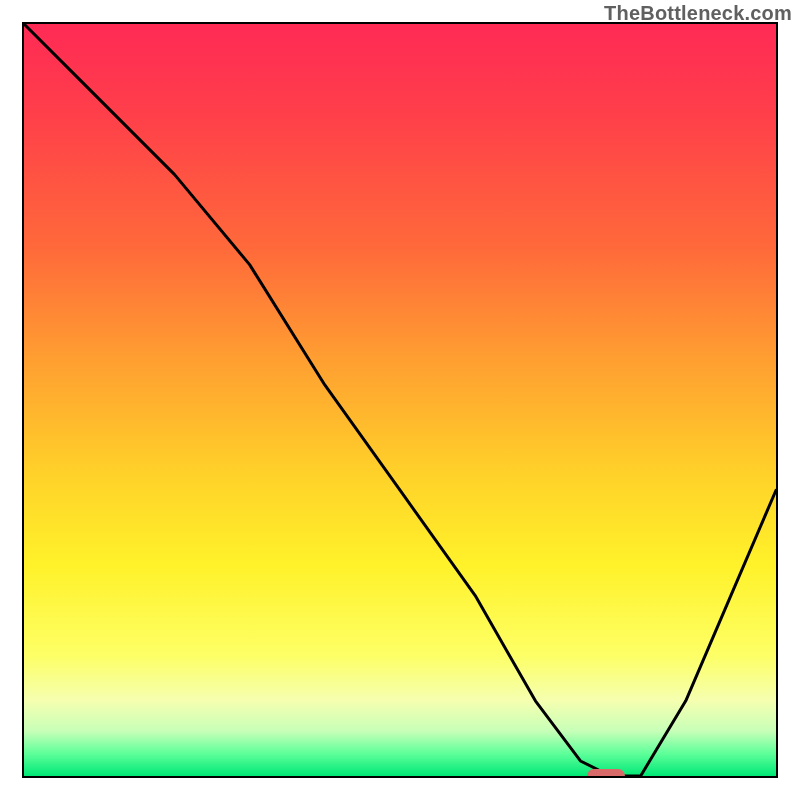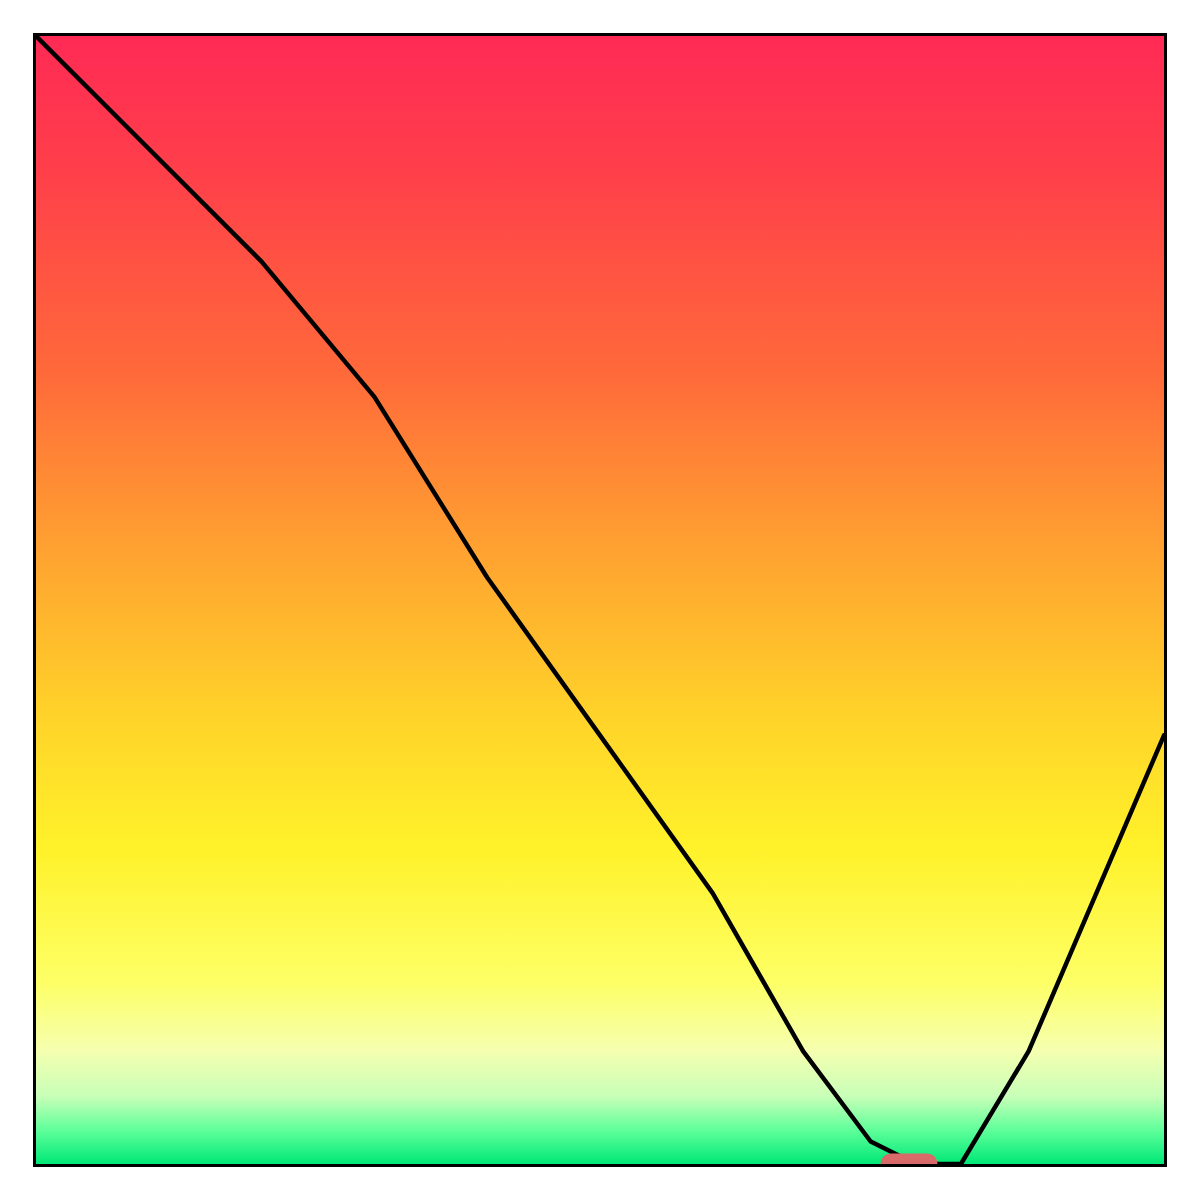--- a/index.html
+++ b/index.html
@@ -65,20 +65,21 @@
     height: 14px;
     background: #d96a6a;
     border-radius: 7px;
   }
 </style>
 </head>
 <body>
 
 <div class="chart-wrap">
 
+  <div class="watermark">TheBottleneck.com</div>
 
   <div class="plot-area">
 
     <svg class="curve-layer" viewBox="0 0 756 756" preserveAspectRatio="none">
       <path fill="none" stroke-width="3" stroke-linecap="round" stroke-linejoin="round" d="M0.0 0.0 L60.5 60.5 L151.2 151.2 L226.8 241.9 L302.4 362.9 L378.0 468.7 L453.6 574.6 L514.1 680.4 L559.4 740.9 L589.7 756.0 L619.9 756.0 L665.3 680.4 L710.6 574.6 L756.0 468.7" stroke="#000000"></path>
     </svg>
 
     <div class="marker" style="background: rgb(217, 106, 106); left: 563.12px; top: 745.22px;"></div>
 
   </div>

